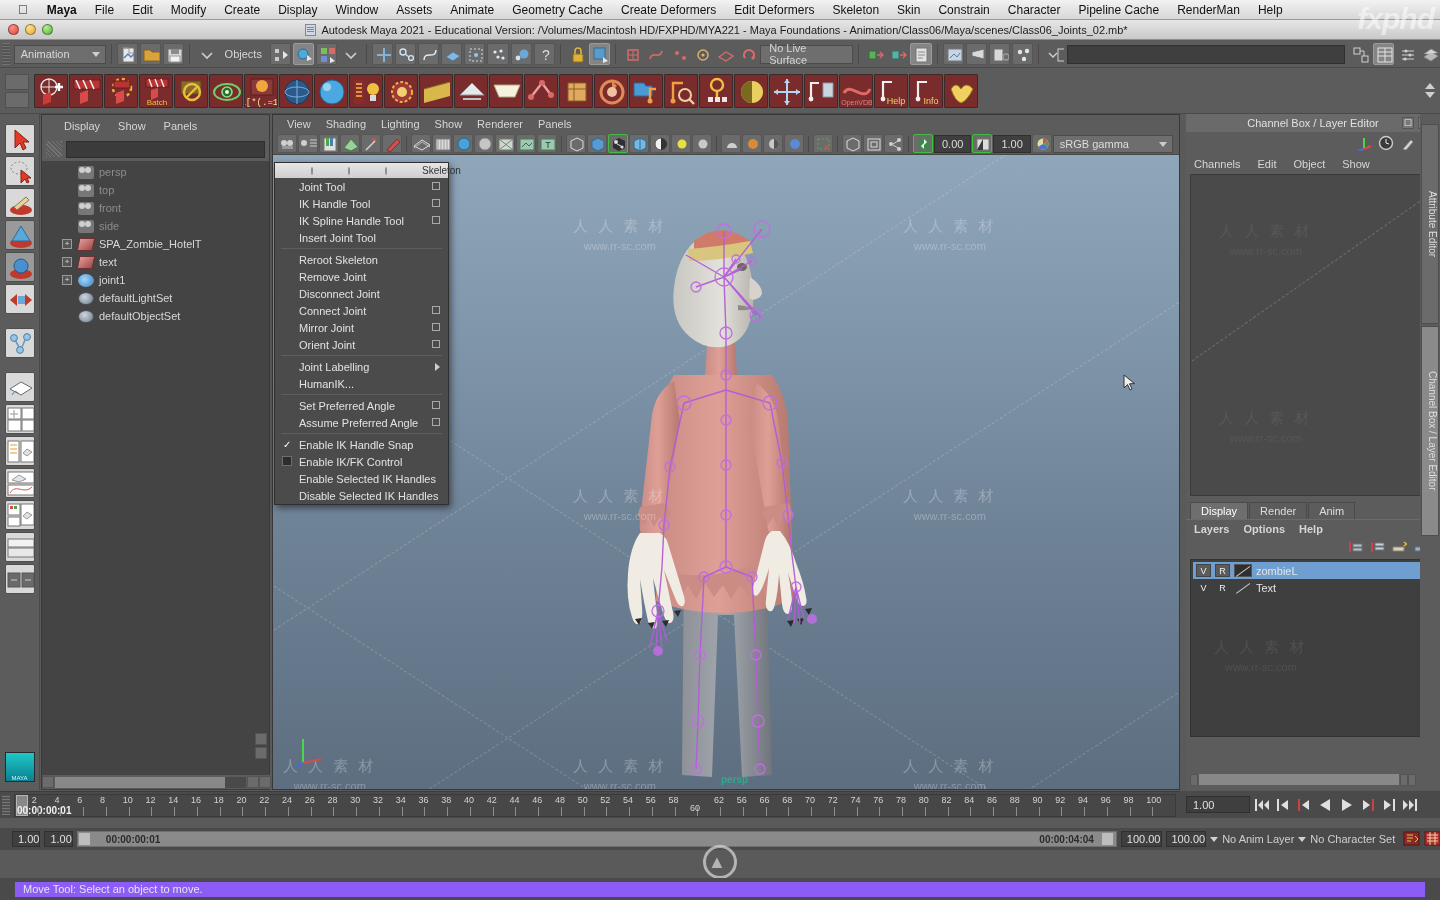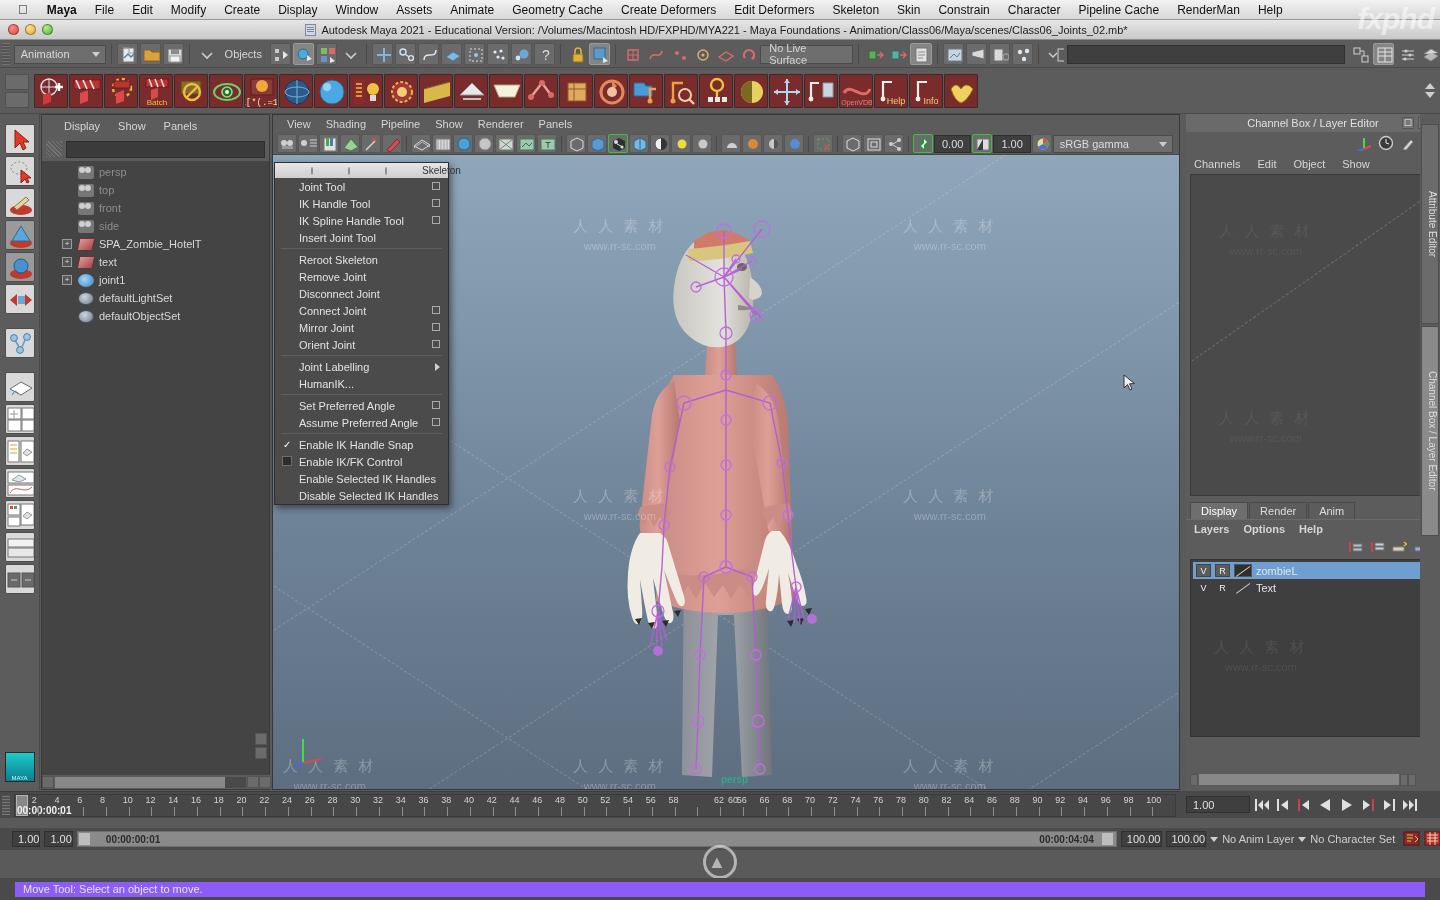--- a/index.html
+++ b/index.html
@@ -829,21 +829,21 @@
         </div>
       <div class="hs-btn"></div>
       <div class="hs-btn"></div>
     </div>
   </div>
 
   <div class="viewport">
     <div class="vp-menubar">
       <span>View</span>
       <span>Shading</span>
-      <span>Pipeline</span>
+      <span>Lighting</span>
       <span>Show</span>
       <span>Renderer</span>
       <span>Panels</span>
     </div>
     <div class="vp-toolbar">
       <div class="vb"><svg width="20" height="19" viewBox="0 0 20 19">
             <circle cx="6" cy="8" r="3" fill="#cfcfcf"></circle>
             <circle cx="12" cy="8" r="3" fill="#cfcfcf"></circle>
             <rect x="4" y="11" width="11" height="3" fill="#999"></rect>
           </svg></div>
@@ -1371,21 +1371,21 @@
         <div class="ts-num" style="left: 562.627px;">50</div>
         <div class="ts-tick" style="left: 591.373px;"></div>
         <div class="ts-num" style="left: 585.373px;">52</div>
         <div class="ts-tick" style="left: 614.118px;"></div>
         <div class="ts-num" style="left: 608.118px;">54</div>
         <div class="ts-tick" style="left: 636.863px;"></div>
         <div class="ts-num" style="left: 630.863px;">56</div>
         <div class="ts-tick" style="left: 659.608px;"></div>
         <div class="ts-num" style="left: 653.608px;">58</div>
         <div class="ts-tick" style="left: 682.353px;"></div>
-        <div class="ts-num" style="left: 713px;">60</div>
+        <div class="ts-num" style="left: 675px; margin-top: 8px;">60</div>
         <div class="ts-tick" style="left: 705.098px;"></div>
         <div class="ts-num" style="left: 699.098px;">62</div>
         <div class="ts-tick" style="left: 727.843px;"></div>
         <div class="ts-num" style="left: 721.843px;">56</div>
         <div class="ts-tick" style="left: 750.588px;"></div>
         <div class="ts-num" style="left: 744.588px;">66</div>
         <div class="ts-tick" style="left: 773.333px;"></div>
         <div class="ts-num" style="left: 767.333px;">68</div>
         <div class="ts-tick" style="left: 796.078px;"></div>
         <div class="ts-num" style="left: 790.078px;">70</div>

